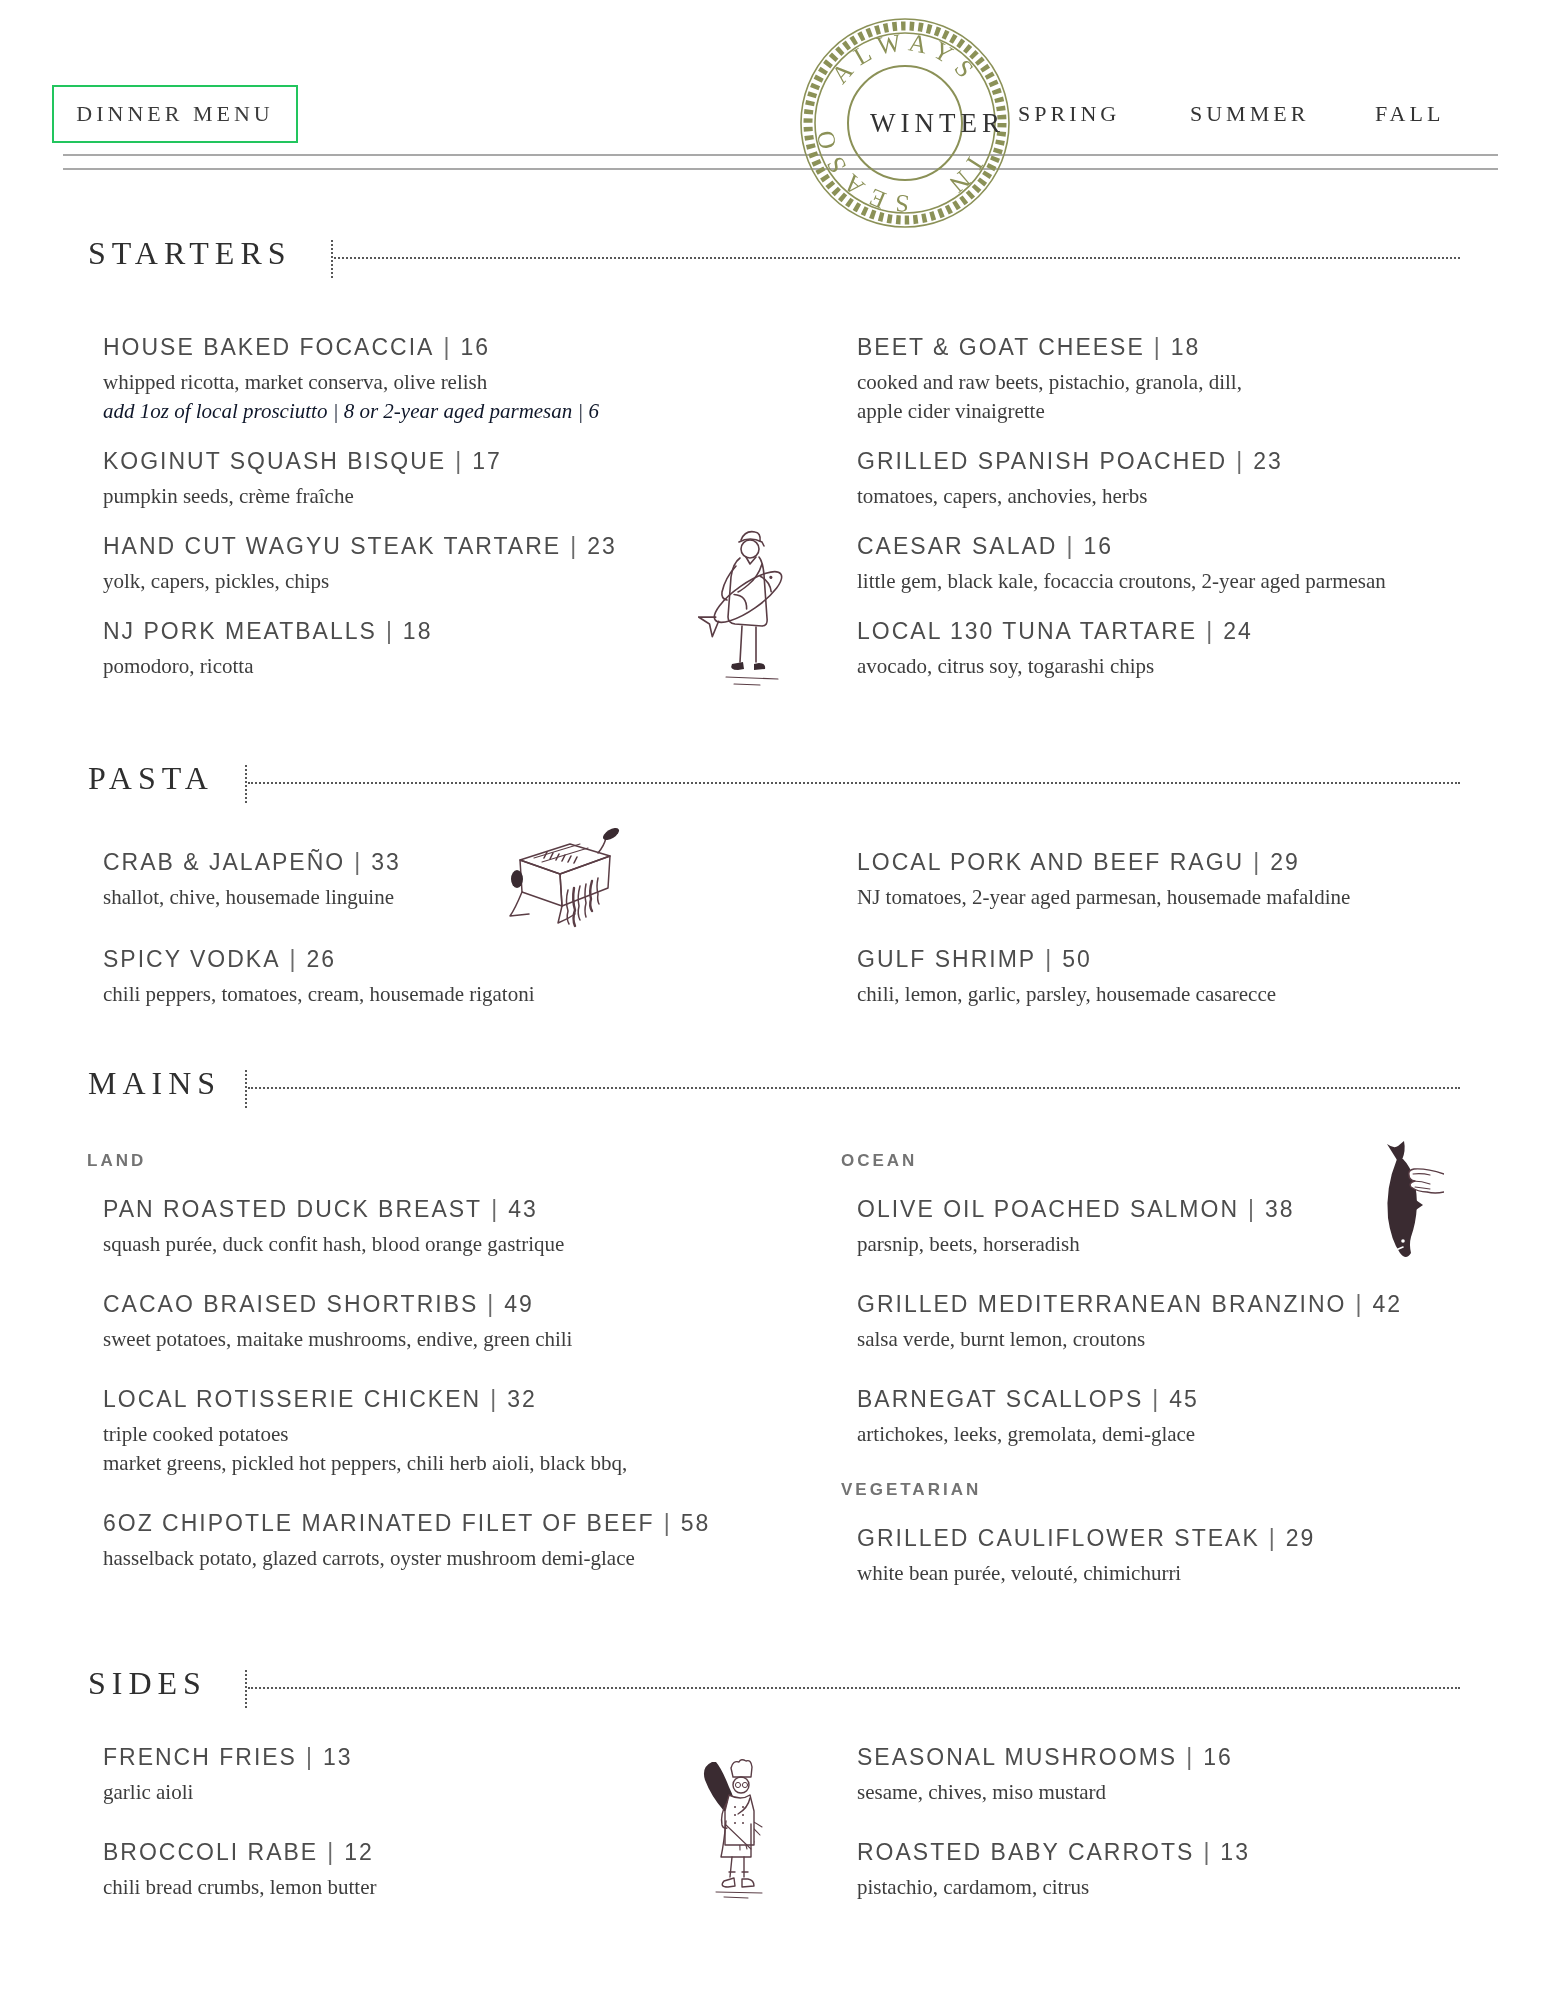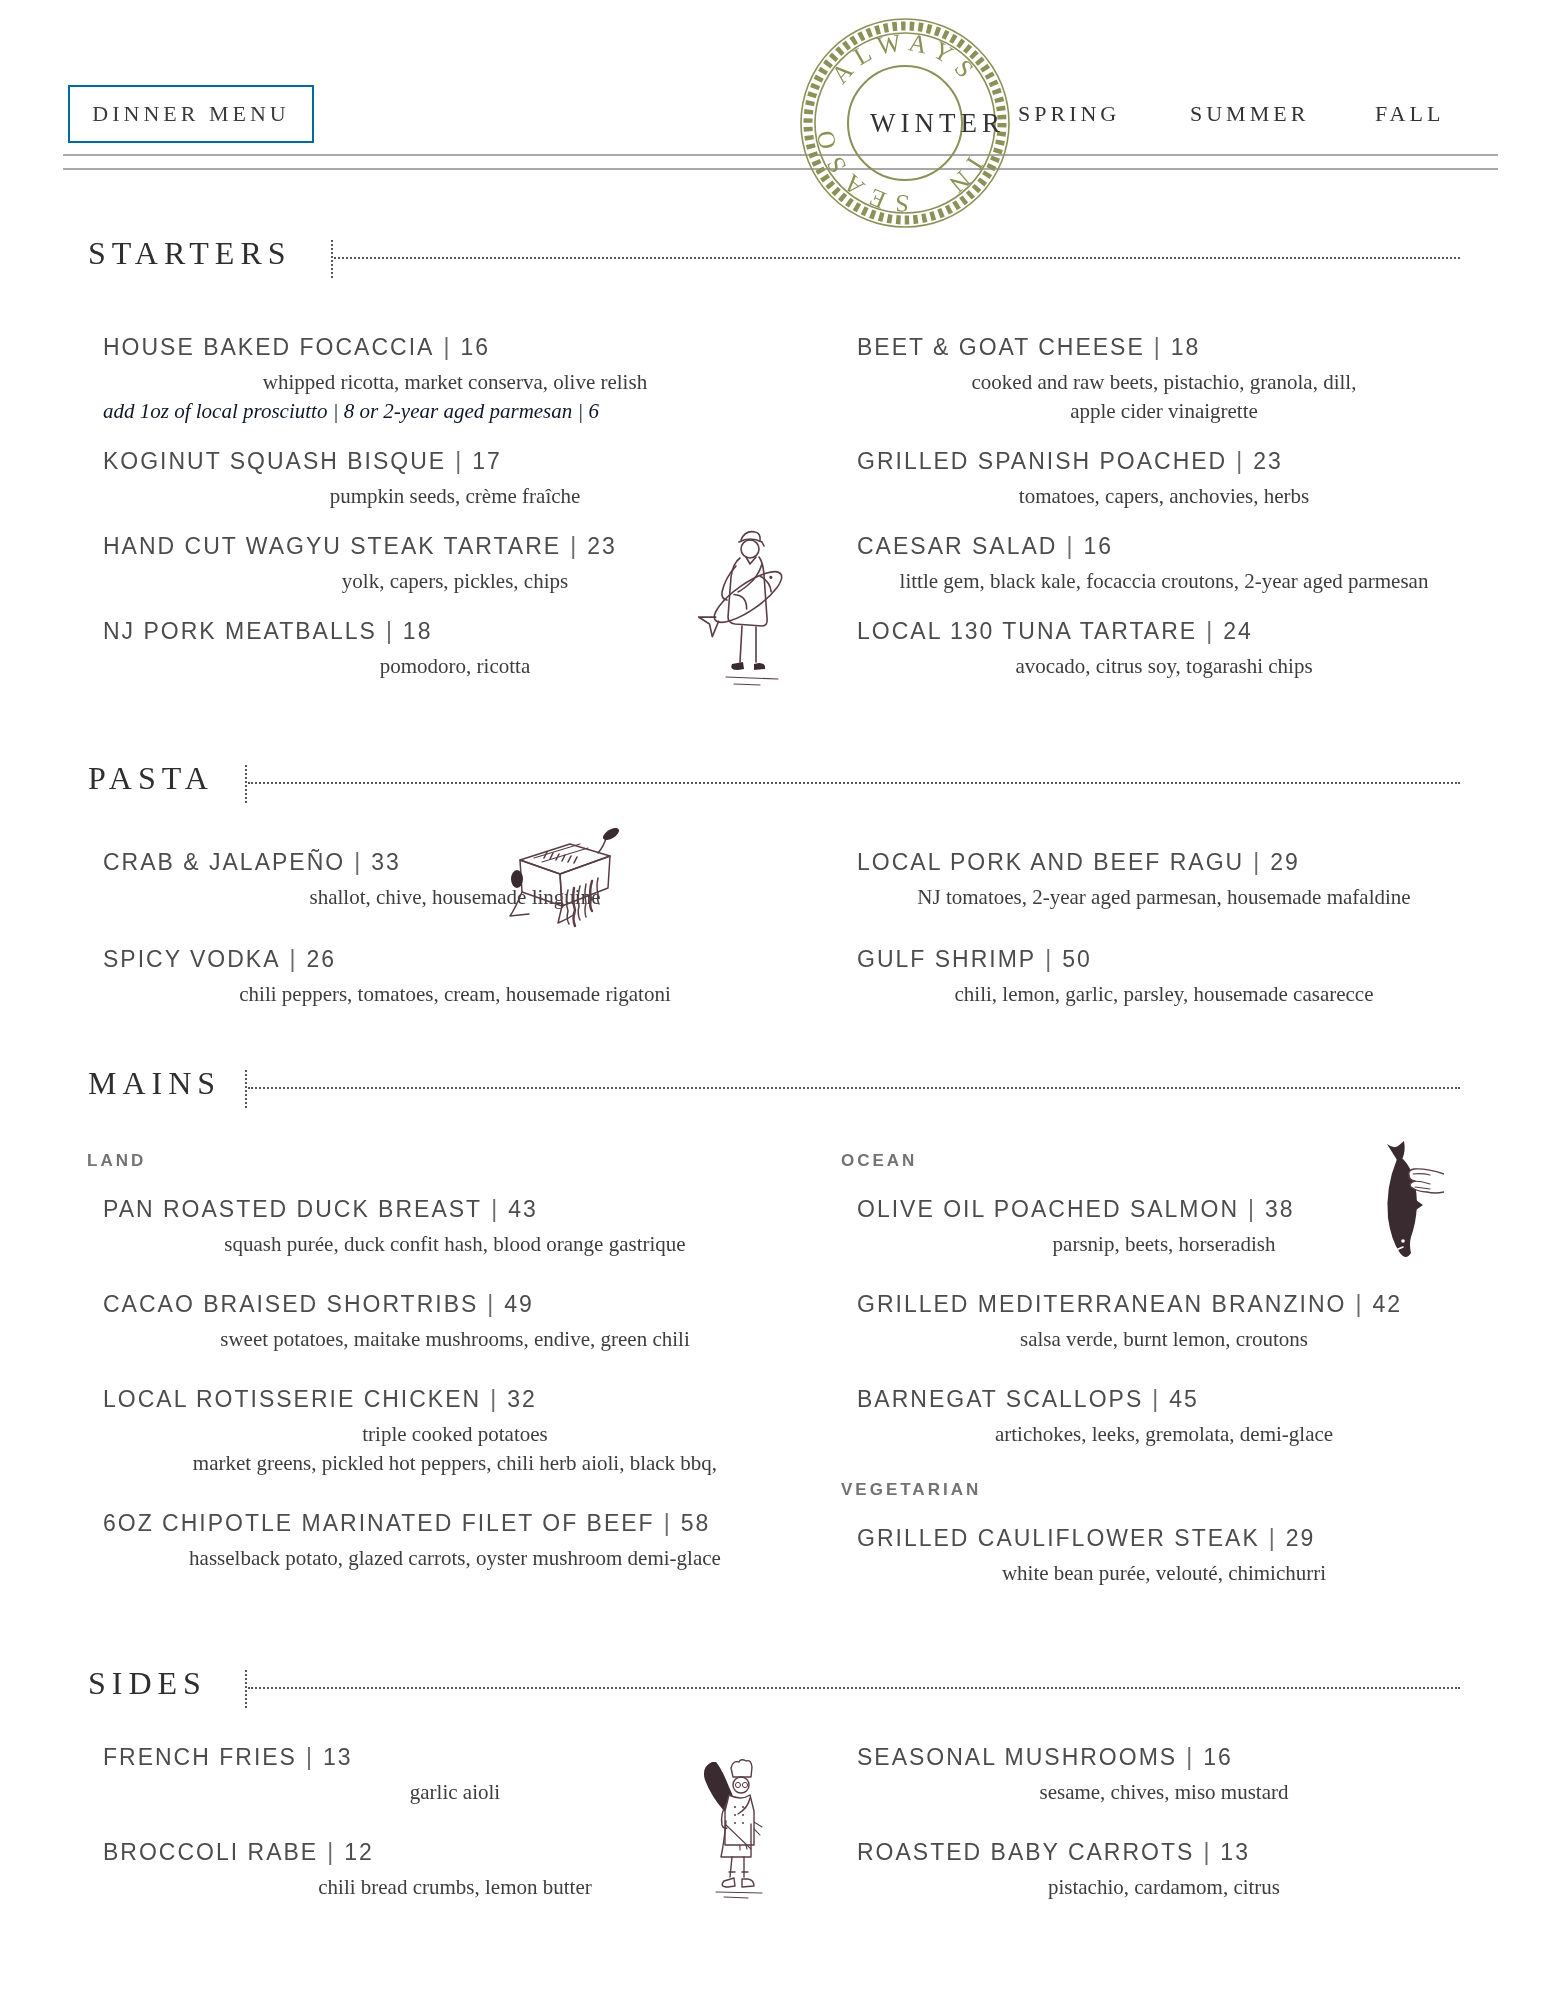--- a/index.html
+++ b/index.html
@@ -1,42 +1,42 @@
 <!DOCTYPE html>
 <html><head>
 <meta charset="utf-8">
 <style>
   html,body{margin:0;padding:0;background:#ffffff;}
   .page{position:relative;width:1545px;height:2000px;background:#fff;overflow:hidden;
         font-family:"Liberation Serif", serif;color:#3a3a3a;}
 
   
-  .menu-box{position:absolute;left:68px;top:85px;width:242px;height:54px;
-            border:2px solid #0369a1;display:flex;align-items:center;justify-content:center;}
+  .menu-box{position:absolute;left:52px;top:85px;width:242px;height:54px;
+            border:2px solid #22c55e;display:flex;align-items:center;justify-content:center;}
   .menu-box span{font-size:22px;letter-spacing:4px;color:#3b3b3b;}
   .rule{position:absolute;left:63px;width:1435px;height:2px;background:#a9a9a9;}
   .season-tab{position:absolute;top:101px;font-size:22px;letter-spacing:4px;color:#333;cursor:pointer;}
   .stamp{position:absolute;left:795px;top:10px;}
   .winter{position:absolute;left:805px;top:108px;width:200px;text-align:right;
           font-size:27px;letter-spacing:5px;color:#333;}
 
   
   .sec-title{position:absolute;font-size:32px;letter-spacing:6px;color:#2f2f2f;line-height:30px;white-space:nowrap;}
   .leader-h{position:absolute;height:0;border-top:2px dotted #575757;}
   .leader-v{position:absolute;width:0;border-left:2px dotted #575757;}
 
   
   .col{position:absolute;}
   .item{margin:0 0 22px 16px;}
   .col-mains .item, .col-sides .item{margin-bottom:32px;}
   .col-pasta .item{margin-bottom:34px;}
   .item-title{font-family:"Liberation Sans", sans-serif;font-size:23px;letter-spacing:2px;
               color:#4c4c4c;line-height:27px;margin-bottom:7px;white-space:nowrap;}
   .pipe{color:#6b6b6b;font-weight:300;margin:0 9px;}
-  .item-desc{font-size:21px;color:#3d3d3d;line-height:29px;text-align:center;}
+  .item-desc{font-size:21px;color:#3d3d3d;line-height:29px;}
   .item-note{font-size:21px;font-style:italic;color:#0f172a;line-height:29px;}
   .group-label{font-family:"Liberation Sans", sans-serif;font-weight:700;font-size:17px;
                letter-spacing:3px;color:#737373;line-height:18px;margin-bottom:26px;}
   .illus{position:absolute;}
 </style>
 </head>
 <body>
 
 <div class="page">
 

